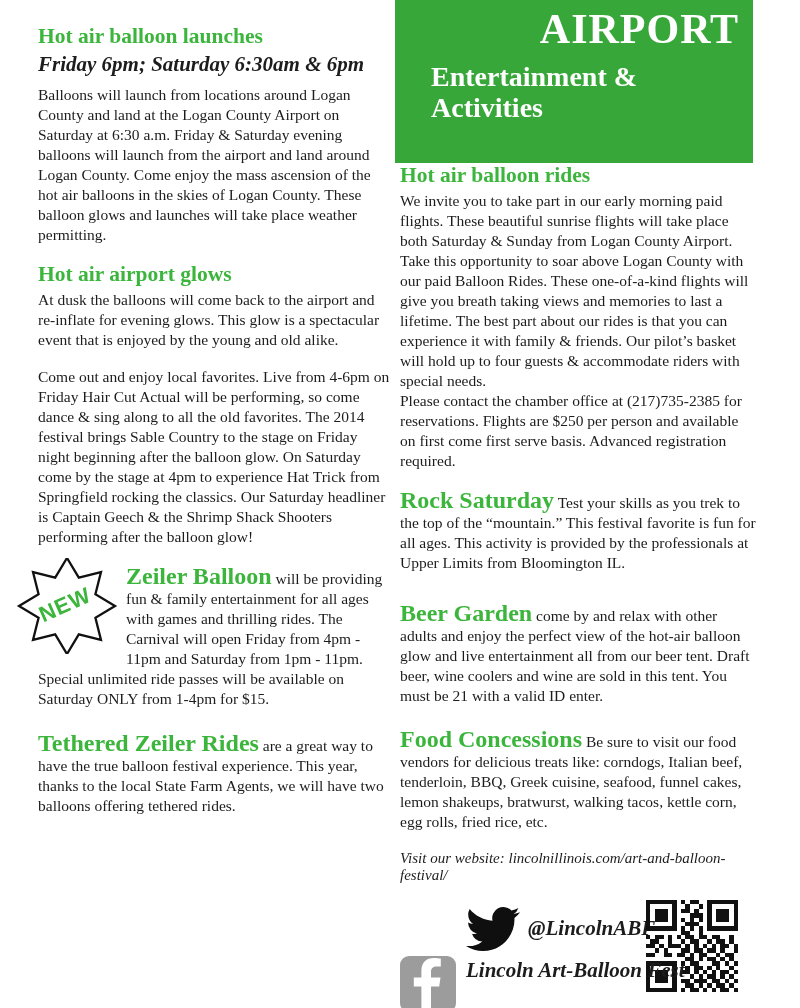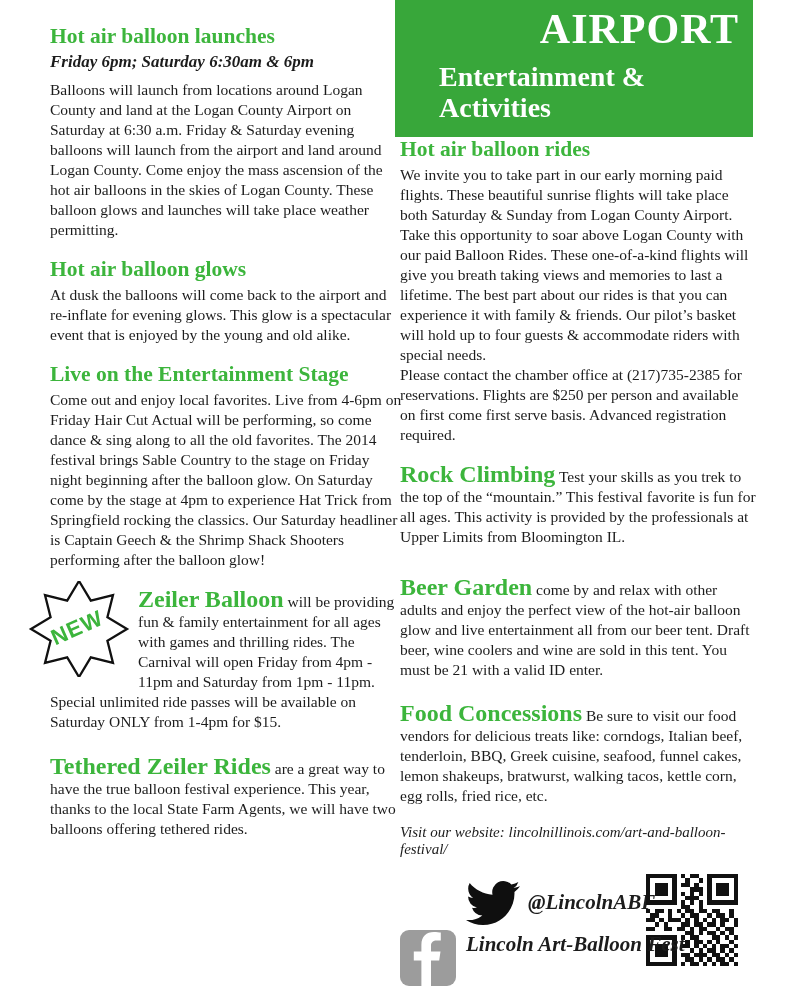--- a/index.html
+++ b/index.html
@@ -1,30 +1,30 @@
 <!DOCTYPE html>
 <html style="--heading-green: #3cb53c; --banner-green: #38a73a; --facebook-gray: #9c9c9c; --text-black: #1c1c1c;"><head>
 <meta charset="utf-8">
 <style>
   html,body{margin:0;padding:0;background:#fff;}
   .page{width:800px;height:1008px;position:relative;background:#fff;overflow:hidden;
         font-family:"Liberation Serif",serif;color:var(--text-black,#1c1c1c);}
-  .col-left{position:absolute;left:50px;top:24px;width:352px;}
+  .col-left{position:absolute;left:38px;top:24px;width:352px;}
   .col-right{position:absolute;left:400px;top:0;width:356px;}
 
   h2.green-h{color:var(--heading-green,#3cb53c);font-size:21.5px;font-weight:700;margin:0 0 3px;line-height:1.15;}
-  .sub{font-size:17px;font-weight:700;font-style:italic;margin:0 0 9px;line-height:1.15;}
+  .sub{font-size:21px;font-weight:700;font-style:italic;margin:0 0 9px;line-height:1.15;}
   p.body{font-size:15.5px;line-height:20px;margin:0;}
   p.pre{white-space:pre-line;}
   section{margin-bottom:17px;}
   .inline-h{font-size:24px;font-weight:700;color:var(--heading-green,#3cb53c);line-height:1;}
 
-  .banner{background:var(--banner-green,#38a73a);width:358px;margin-left:-5px;height:137px;box-sizing:border-box;padding-top:6px;}
+  .banner{background:var(--banner-green,#38a73a);width:358px;margin-left:-5px;height:163px;box-sizing:border-box;padding-top:6px;}
   .banner-title{color:#fff;font-size:42px;font-weight:700;text-align:right;padding-right:14px;line-height:1.1;letter-spacing:1px;margin:0;}
-  .banner-sub{color:#fff;font-size:28px;font-weight:700;padding-left:28px;margin:10px 16px 0;line-height:1.1;}
+  .banner-sub{color:#fff;font-size:28px;font-weight:700;padding-left:28px;margin:10px 8px 0;line-height:1.1;}
   .rides{}
 
   .carnival{margin-top:10px;margin-bottom:22px;}
   .carnival:after{content:"";display:block;clear:both;}
   .burst{float:left;width:106px;height:96px;margin:-6px 6px 0 -24px;position:relative;}
   .burst svg{width:100%;height:100%;}
   .burst-label{position:absolute;left:24px;top:34px;transform:rotate(-24deg);
                font-family:"Liberation Sans",sans-serif;font-weight:700;font-size:22px;
                color:var(--heading-green,#3cb53c);letter-spacing:1px;}
 
@@ -43,26 +43,25 @@
 
   <div class="col-left">
 
     <section>
       <h2 class="green-h">Hot air balloon launches</h2>
       <div class="sub">Friday 6pm; Saturday 6:30am &amp; 6pm</div>
       <p class="body">Balloons will launch from locations around Logan County and land at the Logan County Airport on Saturday at 6:30 a.m. Friday &amp; Saturday evening balloons will launch from the airport and land around Logan County. Come enjoy the mass ascension of the hot air balloons in the skies of Logan County. These balloon glows and launches will take place weather permitting.</p>
     </section>
 
     <section>
-      <h2 class="green-h">Hot air balloon glows</h2>
+      <h2 class="green-h">Hot air airport glows</h2>
       <p class="body">At dusk the balloons will come back to the airport and re-inflate for evening glows. This glow is a spectacular event that is enjoyed by the young and old alike.</p>
     </section>
 
     <section>
-      <h2 class="green-h">Live on the Entertainment Stage</h2>
       <p class="body">Come out and enjoy local favorites. Live from 4-6pm on Friday Hair Cut Actual will be performing, so come dance &amp; sing along to all the old favorites. The 2014 festival brings Sable Country to the stage on Friday night beginning after the balloon glow. On Saturday come by the stage at 4pm to experience Hat Trick from Springfield rocking the classics. Our Saturday headliner is Captain Geech &amp; the Shrimp Shack Shooters performing after the balloon glow!</p>
     </section>
 
     <div class="carnival">
       <div class="burst">
         <svg viewBox="0 0 100 100">
           <polygon points="100,50 79.6,62.3 85.4,85.4 62.3,79.6 50,100 37.7,79.6 14.6,85.4 20.4,62.3 0,50 20.4,37.7 14.6,14.6 37.7,20.4 50,0 62.3,20.4 85.4,14.6 79.6,37.7" fill="#ffffff" stroke="#111111" stroke-width="2.4"></polygon>
         </svg>
         <span class="burst-label">NEW</span>
       </div>
@@ -89,21 +88,21 @@
     </div>
 
     <section class="rides">
       <h2 class="green-h">Hot air balloon rides</h2>
       <p class="body pre">We invite you to take part in our early morning paid flights. These beautiful sunrise flights will take place both Saturday &amp; Sunday from Logan County Airport. Take this opportunity to soar above Logan County with our paid Balloon Rides. These one-of-a-kind flights will give you breath taking views and memories to last a lifetime. The best part about our rides is that you can experience it with family &amp; friends. Our pilot’s basket will hold up to four guests &amp; accommodate riders with special needs.
 Please contact the chamber office at (217)735-2385 for reservations. Flights are $250 per person and available on first come first serve basis. Advanced registration required.</p>
     </section>
 
     <div style="margin-bottom:21px;">
       <p class="body">
-        <span class="inline-h">Rock Climbing</span>
+        <span class="inline-h">Rock Saturday</span>
         <span>Test your skills as you trek to the top of the “mountain.” This festival favorite is fun for all ages. This activity is provided by the professionals at Upper Limits from Bloomington IL.</span>
       </p>
     </div>
 
     <div style="margin-bottom:21px;margin-top:28px;">
       <p class="body">
         <span class="inline-h">Beer Garden</span>
         <span>come by and relax with other adults and enjoy the perfect view of the hot-air balloon glow and live entertainment all from our beer tent.  Draft beer, wine coolers and wine are sold in this tent. You must be 21 with a valid ID enter.</span>
       </p>
     </div>

